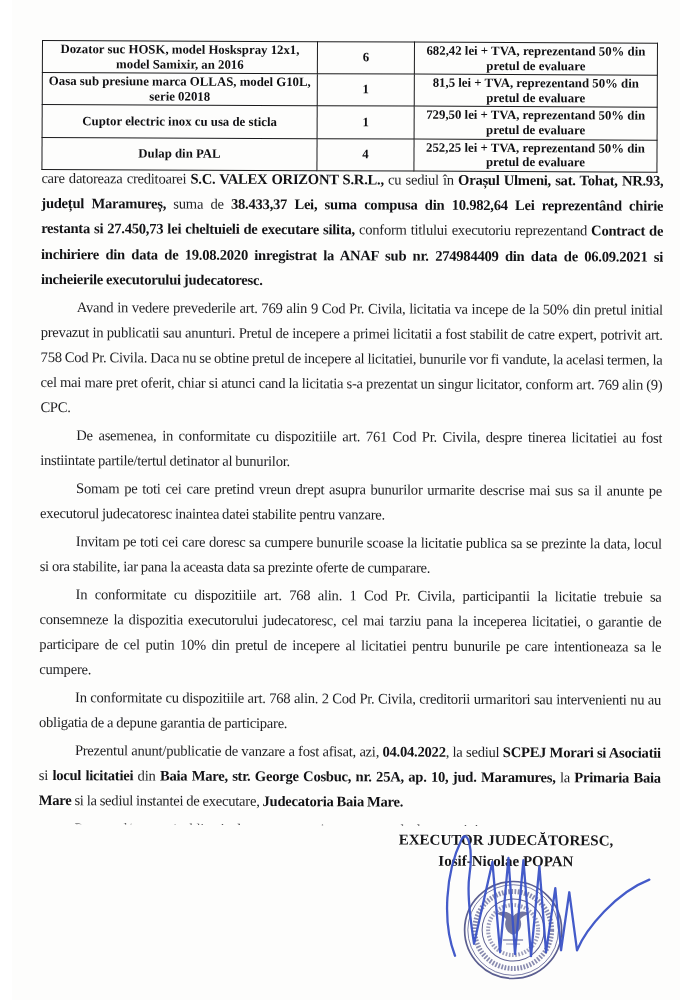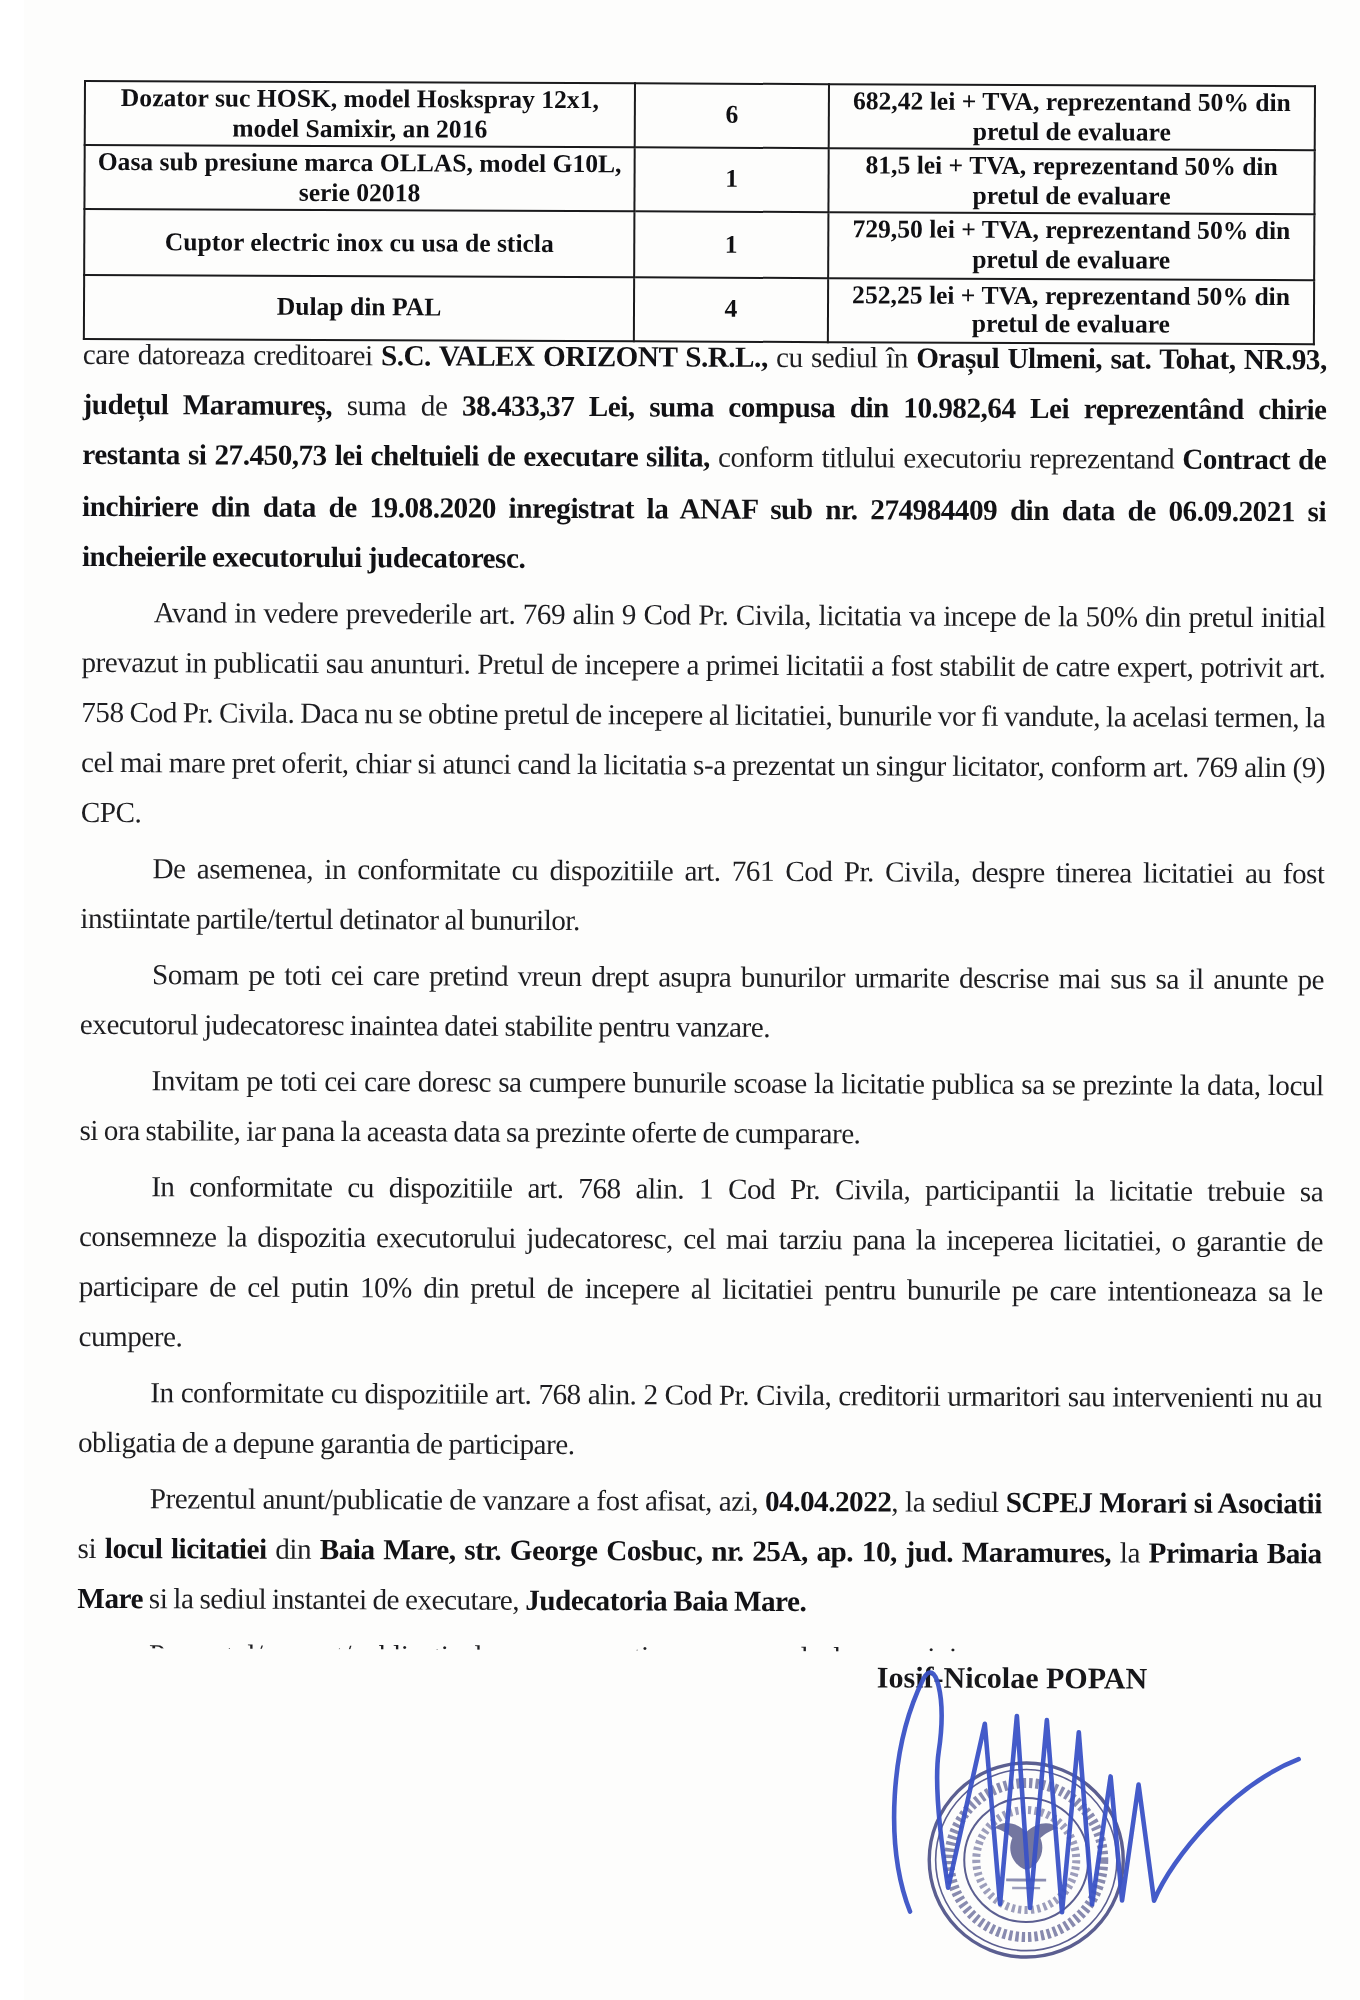--- a/index.html
+++ b/index.html
@@ -105,20 +105,21 @@
       <p class="para">De asemenea, in conformitate cu dispozitiile art. 761 Cod Pr. Civila, despre tinerea licitatiei au fost instiintate partile/tertul detinator al bunurilor.</p>
       <p class="para">Somam pe toti cei care pretind vreun drept asupra bunurilor urmarite descrise mai sus sa il anunte pe executorul judecatoresc inaintea datei stabilite pentru vanzare.</p>
       <p class="para">Invitam pe toti cei care doresc sa cumpere bunurile scoase la licitatie publica sa se prezinte la data, locul si ora stabilite, iar pana la aceasta data sa prezinte oferte de cumparare.</p>
       <p class="para">In conformitate cu dispozitiile art. 768 alin. 1 Cod Pr. Civila, participantii la licitatie trebuie sa consemneze la dispozitia executorului judecatoresc, cel mai tarziu pana la inceperea licitatiei, o garantie de participare de cel putin 10% din pretul de incepere al licitatiei pentru bunurile pe care intentioneaza sa le cumpere.</p>
       <p class="para">In conformitate cu dispozitiile art. 768 alin. 2 Cod Pr. Civila, creditorii urmaritori sau intervenienti nu au obligatia de a depune garantia de participare.</p>
       <p class="para"><span>Prezentul anunt/publicatie de vanzare a fost afisat, azi, </span><span class="b">04.04.2022</span><span>, la sediul </span><span class="b">SCPEJ Morari si Asociatii</span><span> si </span><span class="b">locul licitatiei</span><span> din </span><span class="b">Baia Mare, str. George Cosbuc, nr. 25A, ap. 10, jud. Maramures,</span><span> la </span><span class="b">Primaria Baia Mare</span><span> si la sediul instantei de executare, </span><span class="b">Judecatoria Baia Mare.</span></p>
       <p class="para">Prezentul/a anunt/publicatie de vanzare contine un numar de doua pagini.</p>
     </div>
 
     <div class="sig-block">
+      <div>EXECUTOR JUDECĂTORESC,</div>
       <div>Iosif-Nicolae POPAN</div>
     </div>
 
     <svg class="seal-svg" viewBox="0 0 252 170" aria-hidden="true">
 
       <g opacity="0.78">
         <circle class="stamp-stroke" cx="93" cy="102" r="48.5" stroke-width="1.7"></circle>
         <circle class="stamp-stroke" cx="93" cy="102" r="45.3" stroke-width="0.8"></circle>
         <circle class="stamp-stroke" cx="93" cy="102" r="31" stroke-width="1"></circle>
 

